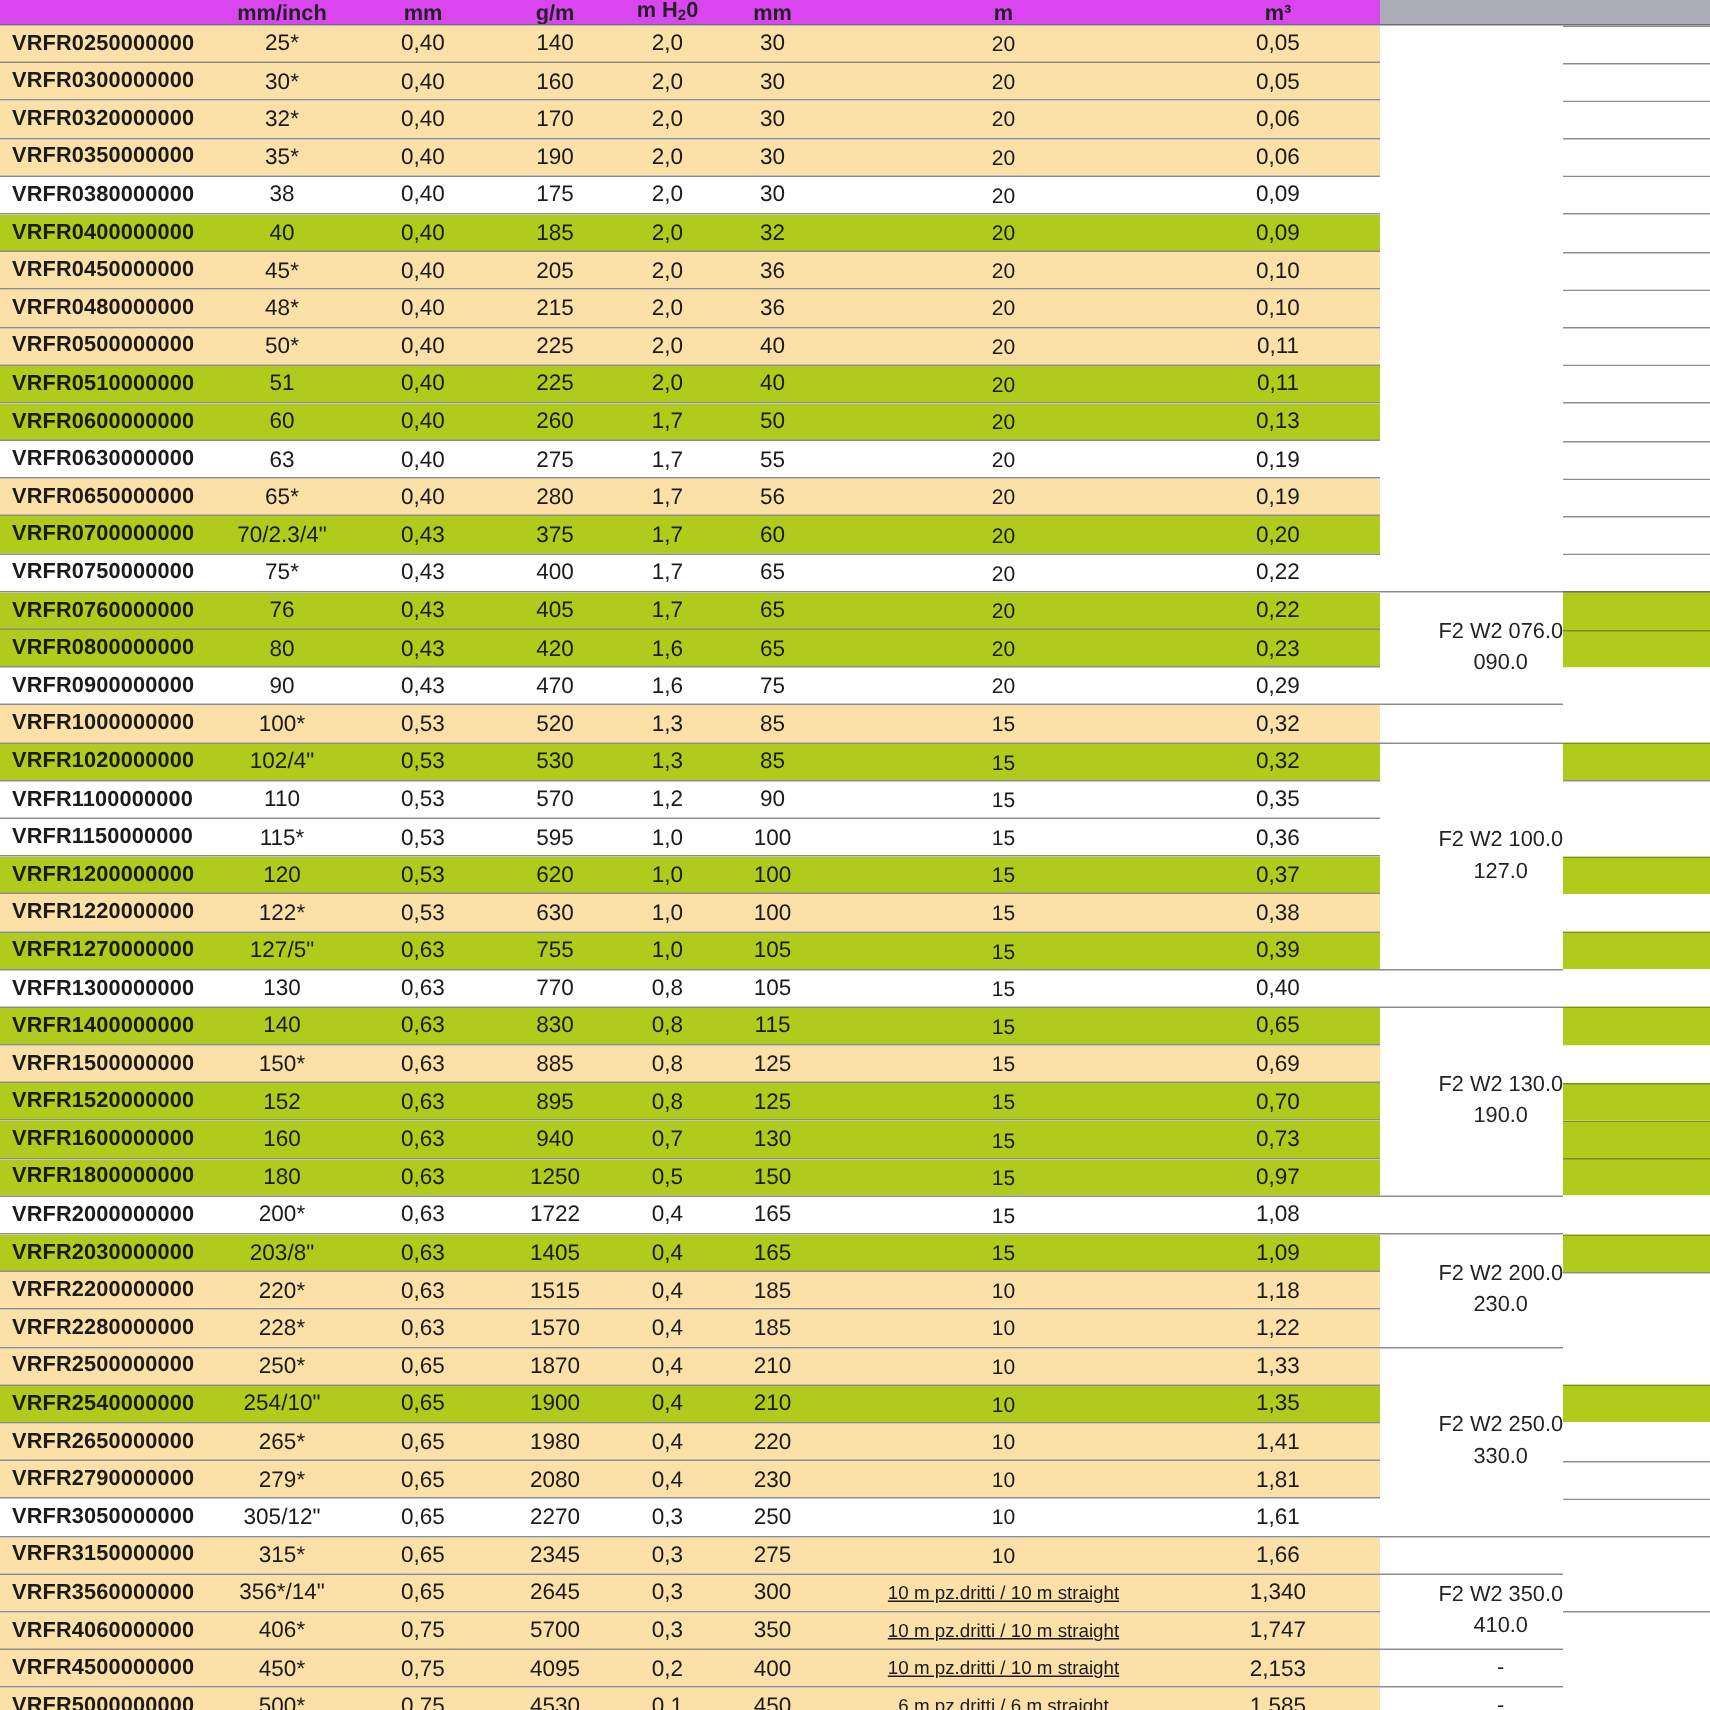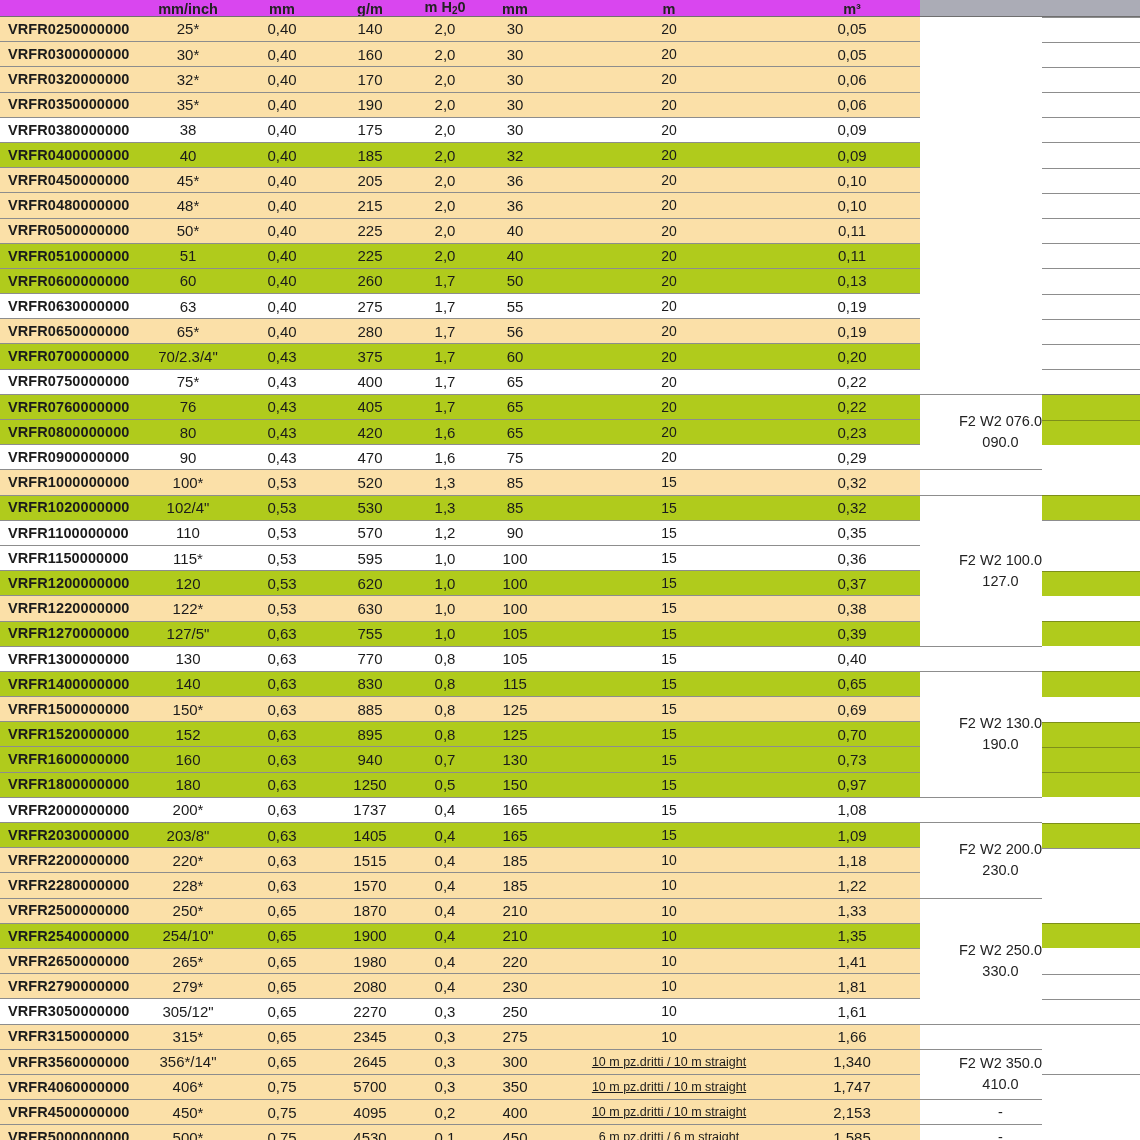--- a/index.html
+++ b/index.html
@@ -537,21 +537,21 @@
           <td class="shade len">15</td>
           <td class="shade">0,97</td>
           <td class="sw green">
             <div></div>
           </td>
         </tr>
         <tr class="white">
           <td class="code shade">VRFR2000000000</td>
           <td class="shade">200*</td>
           <td class="shade">0,63</td>
-          <td class="shade">1737</td>
+          <td class="shade">1722</td>
           <td class="shade">0,4</td>
           <td class="shade">165</td>
           <td class="shade len">15</td>
           <td class="shade">1,08</td>
           <td class="grp grp-sep dash" rowspan="1">&nbsp;</td>
           <td class="sw empty">
             <div></div>
           </td>
         </tr>
         <tr class="green">

